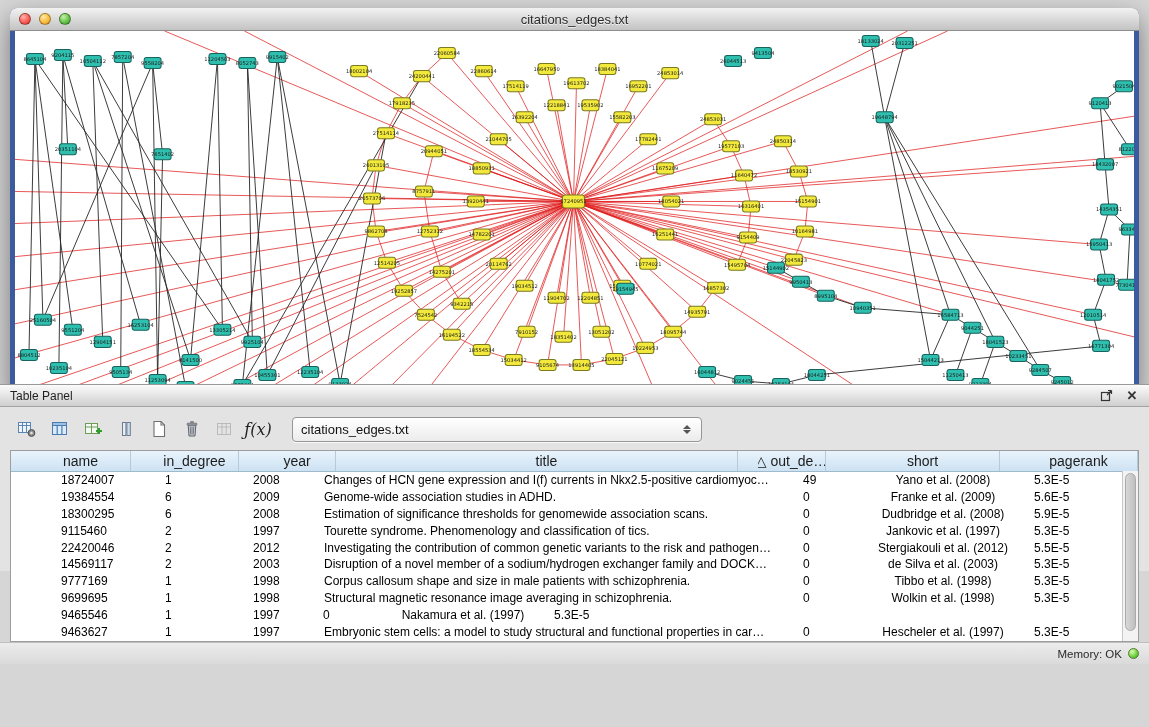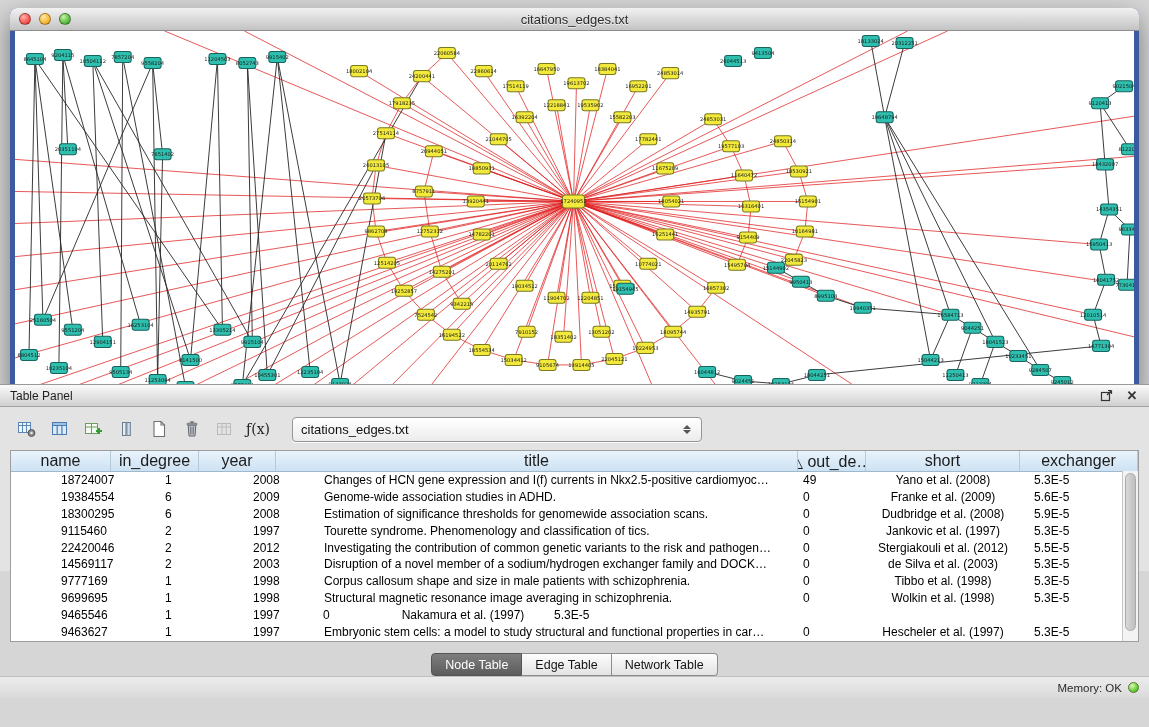--- a/index.html
+++ b/index.html
@@ -32,36 +32,36 @@
     border-top:1px solid #999;display:flex;flex-direction:column;}
   .panel-header{height:21px;background:linear-gradient(#fbfbfb,#cfcfcf);border-bottom:1px solid #a2a2a2;
     display:flex;align-items:center;padding:0 10px;flex:0 0 auto;}
   .panel-title{font-size:12px;color:#1f1f1f;}
   .panel-header-icons{margin-left:auto;display:flex;gap:12px;align-items:center;}
   .hdr-icon{width:14px;height:14px;display:flex;align-items:center;justify-content:center;color:#333;
     font-size:13px;font-weight:bold;cursor:default;}
 
   .toolbar{display:flex;align-items:center;gap:7px;padding:9px 14px 5px;flex:0 0 auto;}
   .tool-btn{width:26px;height:26px;display:flex;align-items:center;justify-content:center;border-radius:4px;}
-  .fx{font-family:"DejaVu Serif",serif;font-size:14px;color:#222;}
+  .fx{font-family:"DejaVu Serif",serif;font-style:italic;font-size:16px;color:#222;}
   .combo{margin-left:14px;width:392px;height:23px;border:1px solid #969696;border-radius:4px;
     background:linear-gradient(#ffffff,#ececec);display:flex;align-items:center;padding:0 8px;
     font-size:13px;color:#111;box-shadow:0 1px 0 rgba(255,255,255,.8);}
   .combo-arrows{margin-left:auto;display:flex;flex-direction:column;gap:1px;align-items:center;padding-right:2px;}
   .combo-arrows i{display:block;width:0;height:0;border-left:4px solid transparent;border-right:4px solid transparent;}
   .combo-arrows .up{border-bottom:4px solid #555;}
   .combo-arrows .down{border-top:4px solid #555;}
 
   .table-wrap{margin:3px 10px 0;height:190px;background:#fff;border:1px solid #9d9d9d;
     display:flex;flex-direction:column;position:relative;flex:0 0 auto;}
   .tbl-header{display:flex;height:20px;flex:0 0 auto;
     background:linear-gradient(var(--th-top,#e9f3fc),var(--th-bottom,#cde2f3));
     border-bottom:1px solid #9fb9cd;}
-  .th{display:flex;align-items:center;justify-content:center;font-size:16px;color:#1b1b1b;
-    border-right:1px solid #b4c9da;box-sizing:border-box;white-space:nowrap;overflow:hidden;}
+  .th{display:flex;align-items:center;justify-content:center;font-size:14px;color:#1b1b1b;
+    border-right:1px solid #b4c9da;box-sizing:border-box;white-space:nowrap;overflow:hidden;margin-left:20px;}
   .tbl-body{flex:1;overflow:hidden;margin-left:42px;}
   .tr{display:flex;height:16.8px;align-items:center;}
   .td{font-size:12px;color:#000;white-space:nowrap;overflow:hidden;box-sizing:border-box;}
   .col-0{width:100px;}  .td.col-0{padding-left:8px;}
   .col-1{width:88px;}   .td.col-1{padding-left:12px;}
   .col-2{width:77px;}   .td.col-2{padding-left:12px;}
   .col-3{flex:1;min-width:0;} .td.col-3{padding-left:6px;}
   .col-4{width:68px;}   .td.col-4{padding-left:5px;}
   .col-5{width:154px;}  .td.col-5{text-align:center;}
   .col-6{width:118px;}  .td.col-6{padding-left:14px;}
@@ -882,21 +882,21 @@
     </div>
 
     <div class="table-wrap">
       <div class="tbl-header" id="tbl-header">
           <div class="th col-0">name</div>
           <div class="th col-1">in_degree</div>
           <div class="th col-2">year</div>
           <div class="th col-3">title</div>
           <div class="th col-4">△ out_de…</div>
           <div class="th col-5">short</div>
-          <div class="th col-6">exchanger</div>
+          <div class="th col-6">pagerank</div>
         </div>
       <div class="tbl-body" id="tbl-body">
           <div class="tr">
             <div class="td col-0">18724007</div>
             <div class="td col-1">1</div>
             <div class="td col-2">2008</div>
             <div class="td col-3">Changes of HCN gene expression and I(f) currents in Nkx2.5-positive cardiomyoc…</div>
             <div class="td col-4">49</div>
             <div class="td col-5">Yano et al. (2008)</div>
             <div class="td col-6">5.3E-5</div>
@@ -980,24 +980,19 @@
             <div class="td col-4">0</div>
             <div class="td col-5">Hescheler et al. (1997)</div>
             <div class="td col-6">5.3E-5</div>
           </div>
         </div>
       <div class="vscroll">
           <div class="thumb"></div>
         </div>
     </div>
 
-    <div class="tabs" id="tabs">
-        <div class="tab selected">Node Table</div>
-        <div class="tab">Edge Table</div>
-        <div class="tab">Network Table</div>
-      </div>
 
     <div class="status-bar">
       <span class="memory-label">Memory: OK</span>
       <span class="mem-light"></span>
     </div>
   </div>
 </div>
 
 </body></html>

